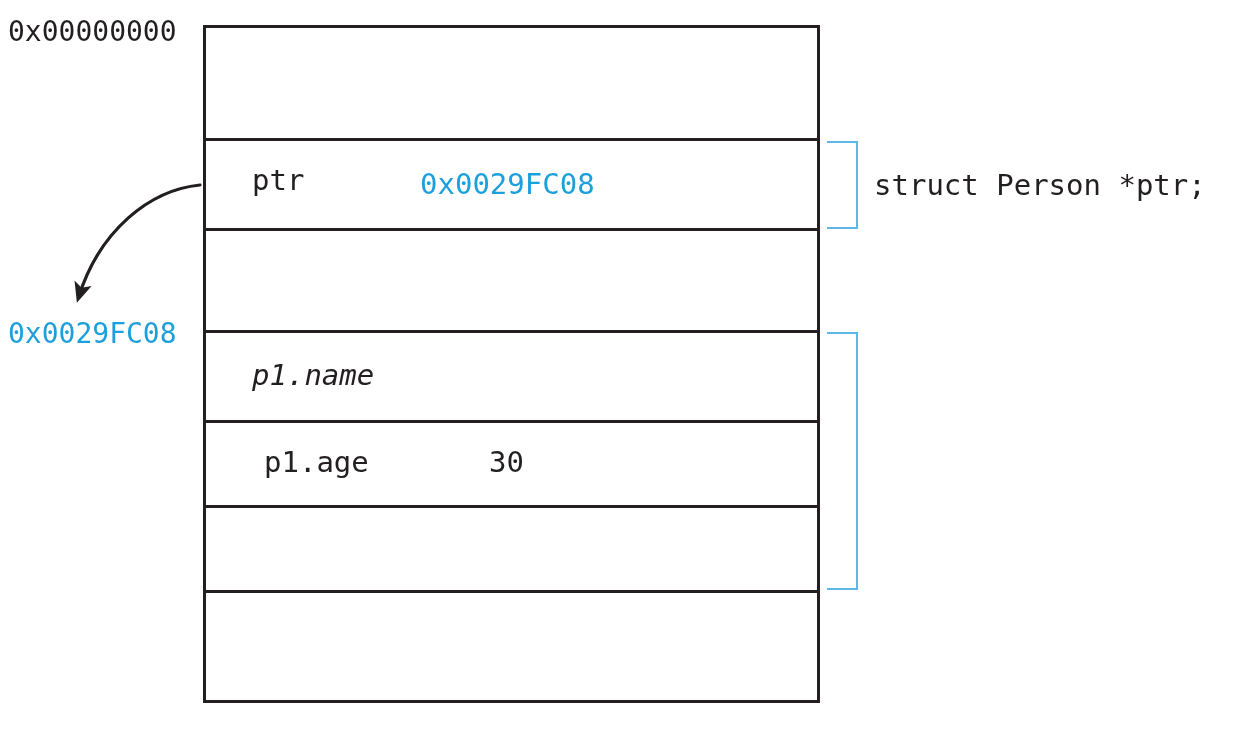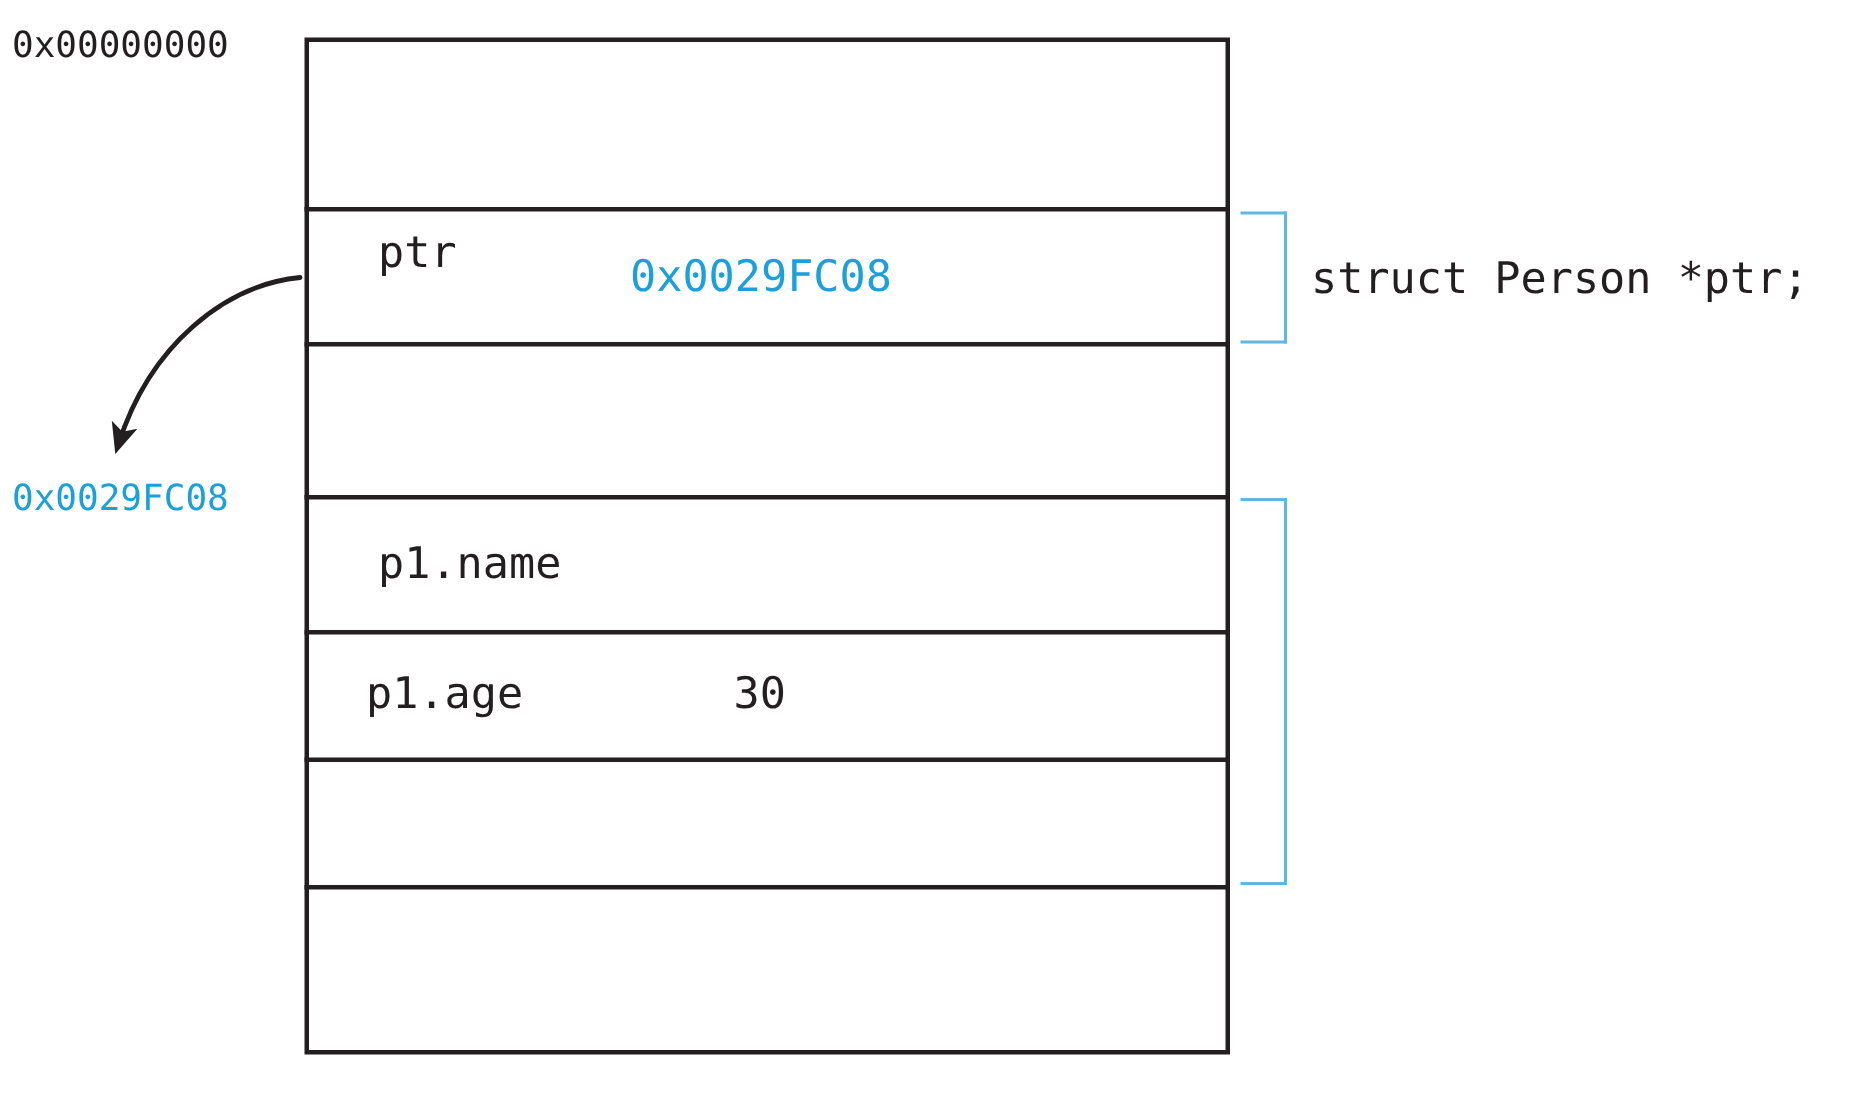--- a/index.html
+++ b/index.html
@@ -48,21 +48,21 @@
     color: #231f20;
     white-space: pre;
     line-height: 1;
   }
   .cell-text.blue { color: #1ca0dc; }
 
   
   .addr-label {
     position: absolute;
     font-family: "DejaVu Sans Mono", "Liberation Mono", monospace;
-    font-size: 24px;
+    font-size: 28px;
     color: #231f20;
     white-space: pre;
     line-height: 1;
   }
   .addr-label.blue { color: #1ca0dc; }
 
   
   .annot-text {
     position: absolute;
     font-family: "DejaVu Sans Mono", "Liberation Mono", monospace;
@@ -105,26 +105,26 @@
 
   <div class="mem-box"></div>
 
   <div class="divider" style="top:138px;"></div>
   <div class="divider" style="top:228px;"></div>
   <div class="divider" style="top:330px;"></div>
   <div class="divider" style="top:420px;"></div>
   <div class="divider" style="top:505px;"></div>
   <div class="divider" style="top:590px;"></div>
 
-  <div class="cell-text" style="left:252px; top:154px;">ptr</div>
+  <div class="cell-text" style="left:252px; top:166px;">ptr</div>
   <div class="cell-text blue" style="left:420px; top:170px;">0x0029FC08</div>
 
-  <div class="cell-text" style="left:252px; top:361px;">p1.name</div>
+  <div class="cell-text" style="left:252px; top:361px;font-style:italic;">p1.name</div>
 
-  <div class="cell-text" style="left:244px; top:448px;">p1.age</div>
+  <div class="cell-text" style="left:264px; top:448px;">p1.age</div>
   <div class="cell-text" style="left:489px; top:448px;">30</div>
 
 
   <div class="bracket" style="top:141px; height:88px;"></div>
   <div class="bracket" style="top:332px; height:258px;"></div>
 
   <div class="annot-text" style="left:874px; top:171px;">struct Person *ptr;</div>
 
 
   <svg class="arrow-svg" viewBox="0 0 1237 731">

